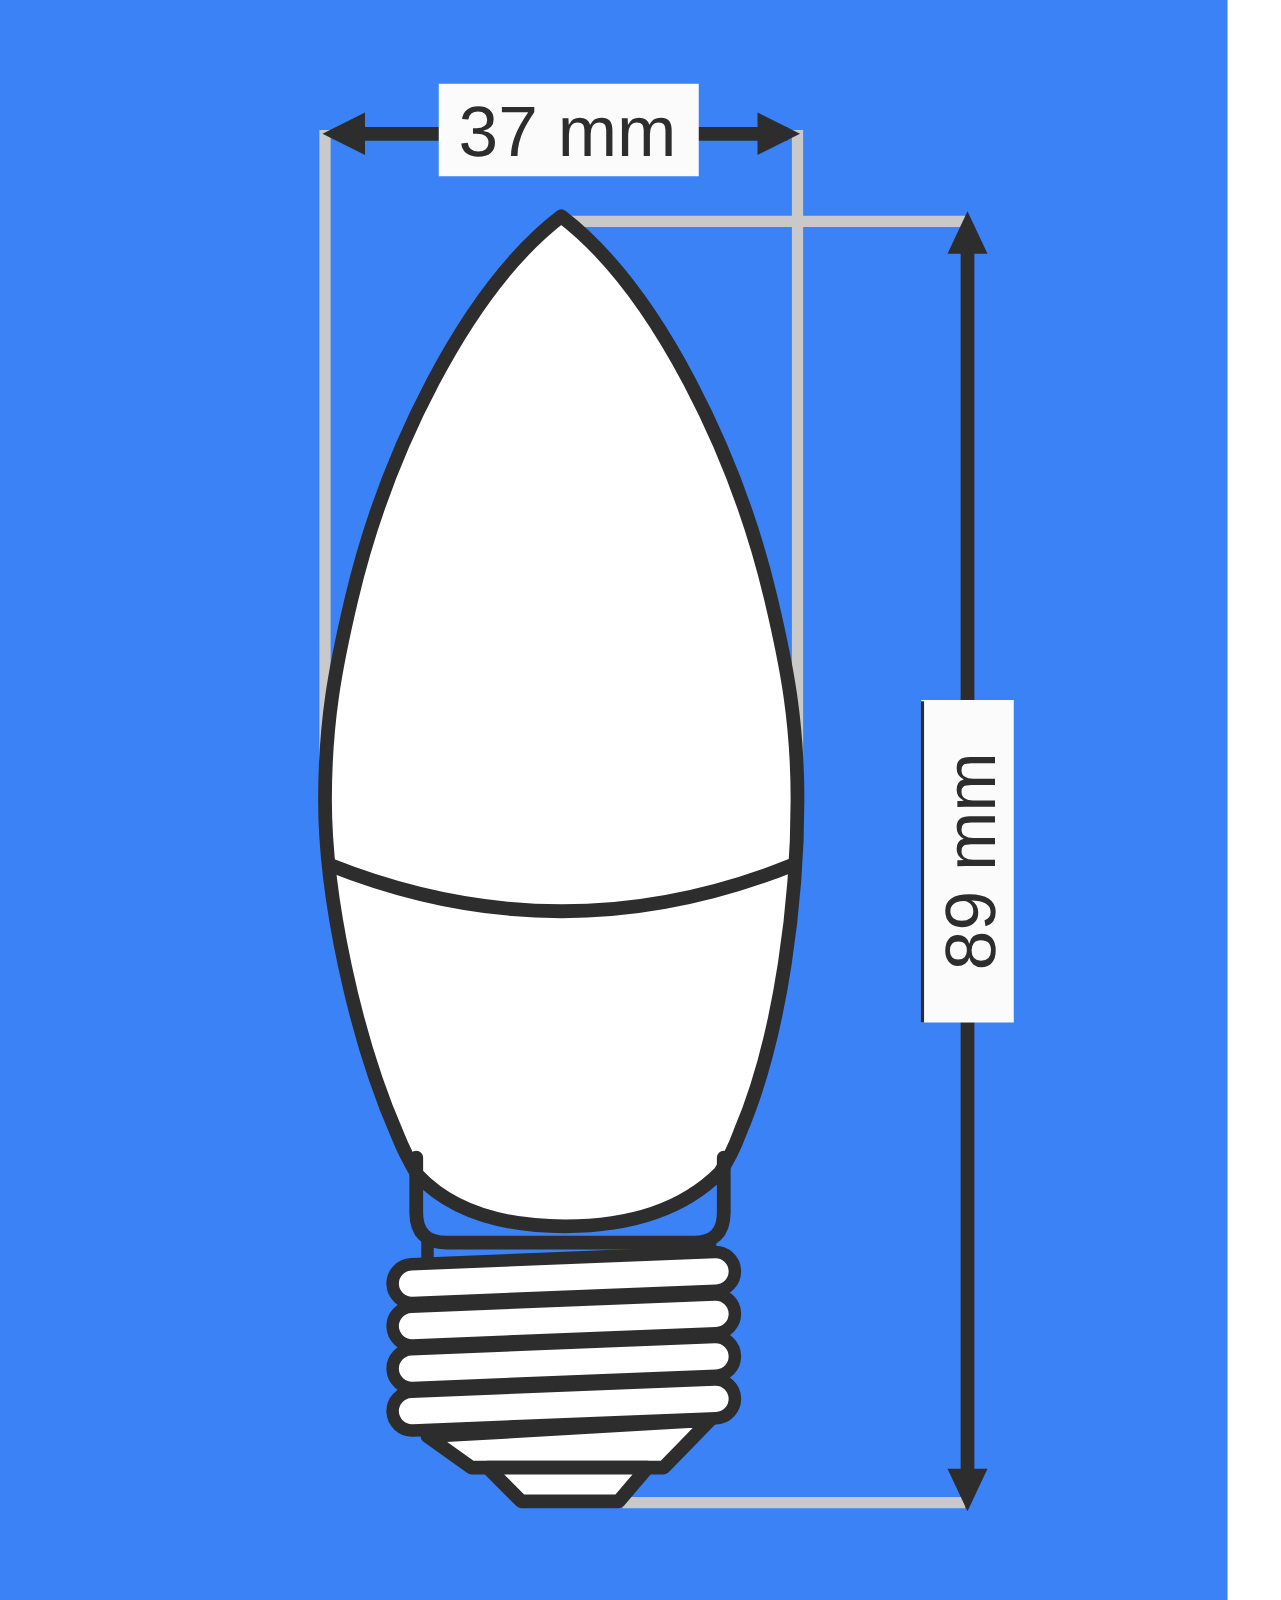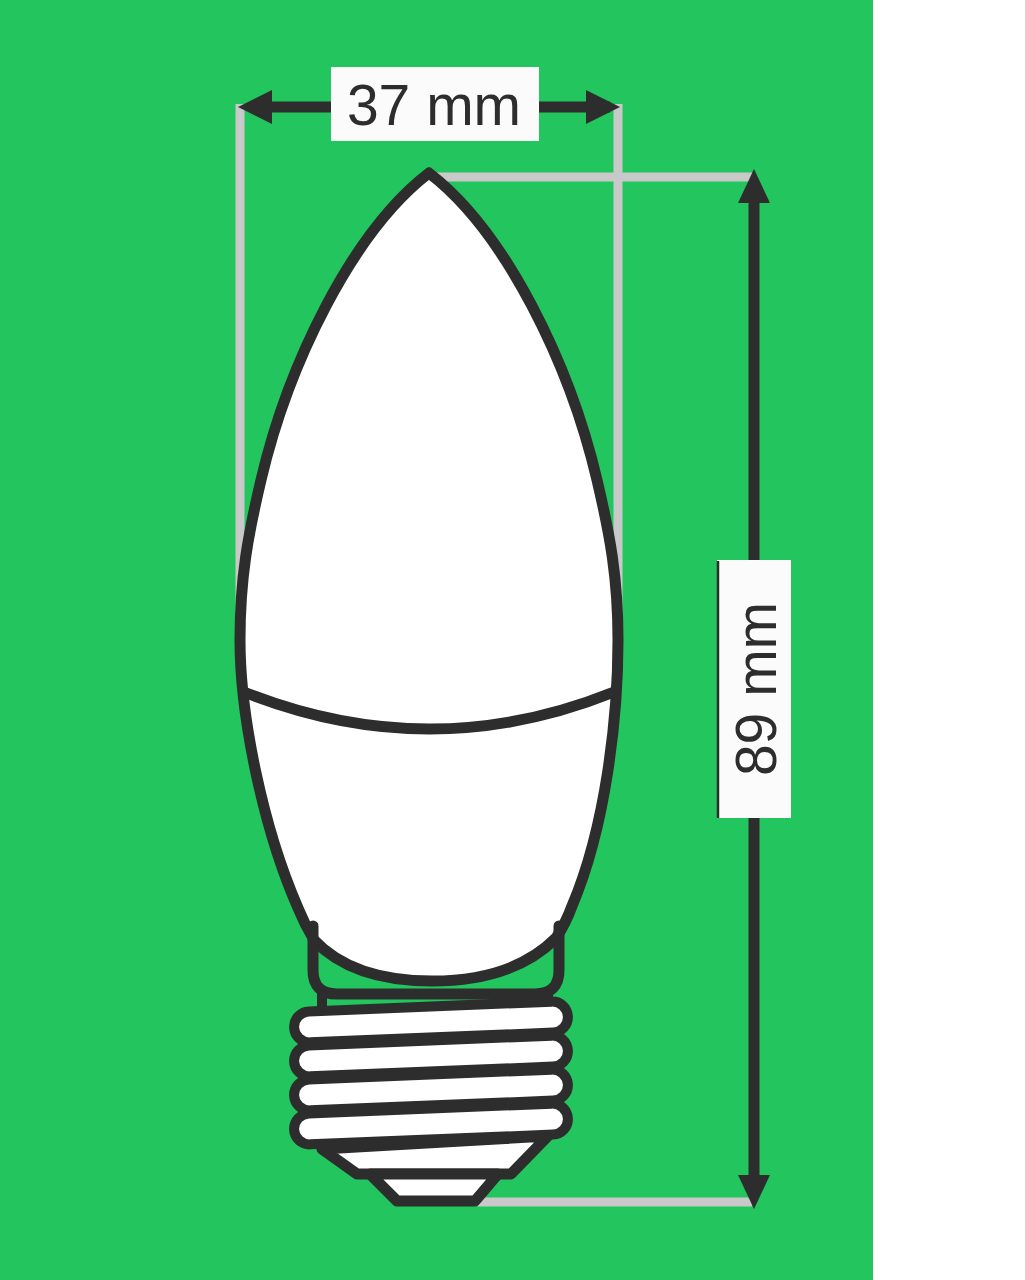--- a/index.html
+++ b/index.html
@@ -6,23 +6,24 @@
     margin: 0;
     padding: 0;
     background: #ffffff;
     width: 1025px;
     height: 1280px;
     overflow: hidden;
     font-family: "Liberation Sans", sans-serif;
   }
   .stage {
     position: relative;
-    width: 873px;
+    width: 962px;
     height: 1280px;
-    background: #22c55e;
+    background: #3b82f6;
+    padding-left: 20px;
   }
   svg { display: block; }
   .dim-text {
     font-family: "Liberation Sans", sans-serif;
     font-size: 57px;
     fill: #2d2d2d;
     letter-spacing: 0px;
   }
 </style>
 </head>

